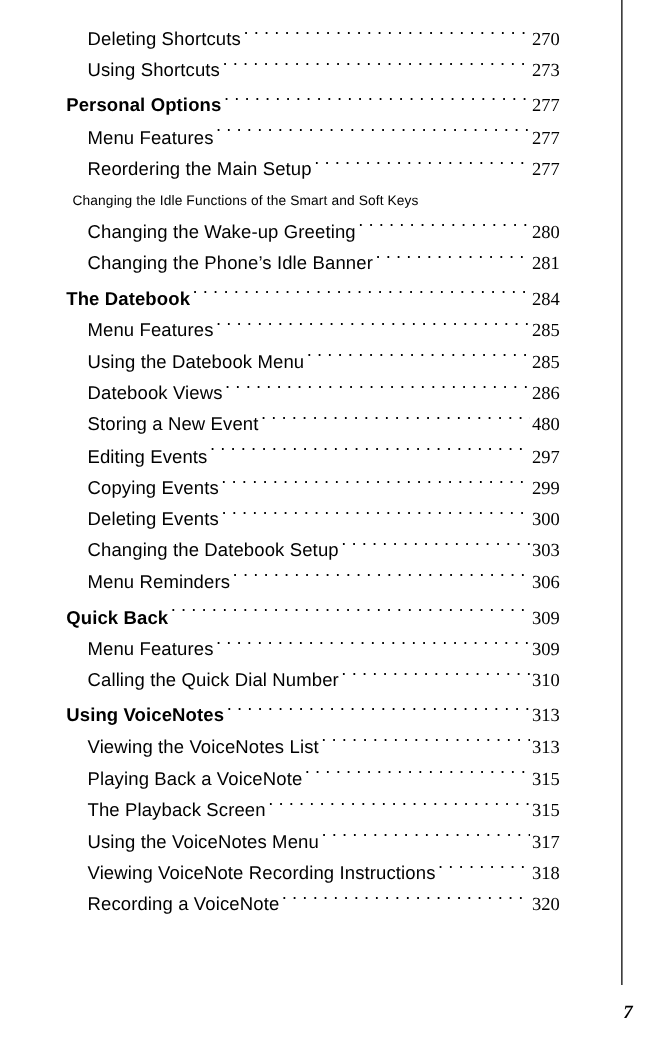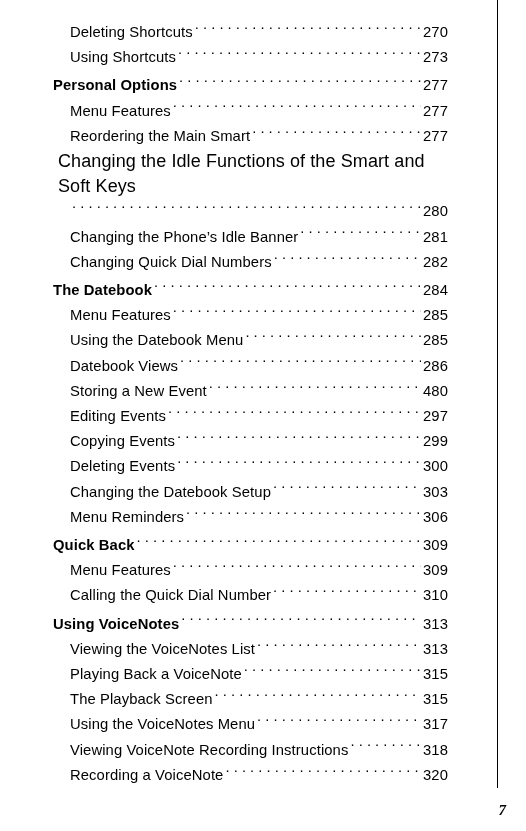--- a/index.html
+++ b/index.html
@@ -50,25 +50,25 @@
     height: 1em;
   }
   .dots::after {
     content: ". . . . . . . . . . . . . . . . . . . . . . . . . . . . . . . . . . . . . . . . . . . . . . . . . . . . . . . . . . . . . . . . . . . . . . . . . . . . . . . .";
     position: absolute;
     left: 0;
     bottom: 0;
     white-space: nowrap;
     letter-spacing: 0px;
   }
-  .pgn { flex: 0 0 auto; }
+  .pgn { flex: 0 0 auto; font-family: Liberation Serif, serif; }
   .gap { height: 3px; }
   .wrap-line {
     line-height: 25.2px;
-    font-size: 18px;
+    font-size: 11px;
     letter-spacing: 0.1px;
   }
   .wrap-label {
     display: block;
     margin-left: 20px;
     white-space: normal;
   }
   .wrap-page {
     display: block;
     margin-left: 20px;
@@ -108,44 +108,39 @@
         <span class="dots"></span>
         <span class="pgn"> 277</span>
       </div>
       <div class="row sub">
         <span class="label">Menu Features</span>
         <span> </span>
         <span class="dots"></span>
         <span class="pgn"> 277</span>
       </div>
       <div class="row sub">
-        <span class="label">Reordering the Main Smart</span>
+        <span class="label">Reordering the Main Setup</span>
         <span> </span>
         <span class="dots"></span>
         <span class="pgn"> 277</span>
       </div>
       <div class="wrap-line">
         <span class="wrap-label">Changing the Idle Functions of the Smart and Soft Keys</span>
       </div>
       <div class="row sub">
+        <span class="label">Changing the Wake-up Greeting</span>
         <span> </span>
         <span class="dots"></span>
         <span class="pgn"> 280</span>
       </div>
       <div class="row sub">
         <span class="label">Changing the Phone’s Idle Banner</span>
         <span> </span>
         <span class="dots"></span>
         <span class="pgn"> 281</span>
-      </div>
-      <div class="row sub">
-        <span class="label">Changing Quick Dial Numbers</span>
-        <span> </span>
-        <span class="dots"></span>
-        <span class="pgn"> 282</span>
       </div>
       <div class="gap"></div>
       <div class="row nosub">
         <span class="label bold">The Datebook</span>
         <span> </span>
         <span class="dots"></span>
         <span class="pgn"> 284</span>
       </div>
       <div class="row sub">
         <span class="label">Menu Features</span>

